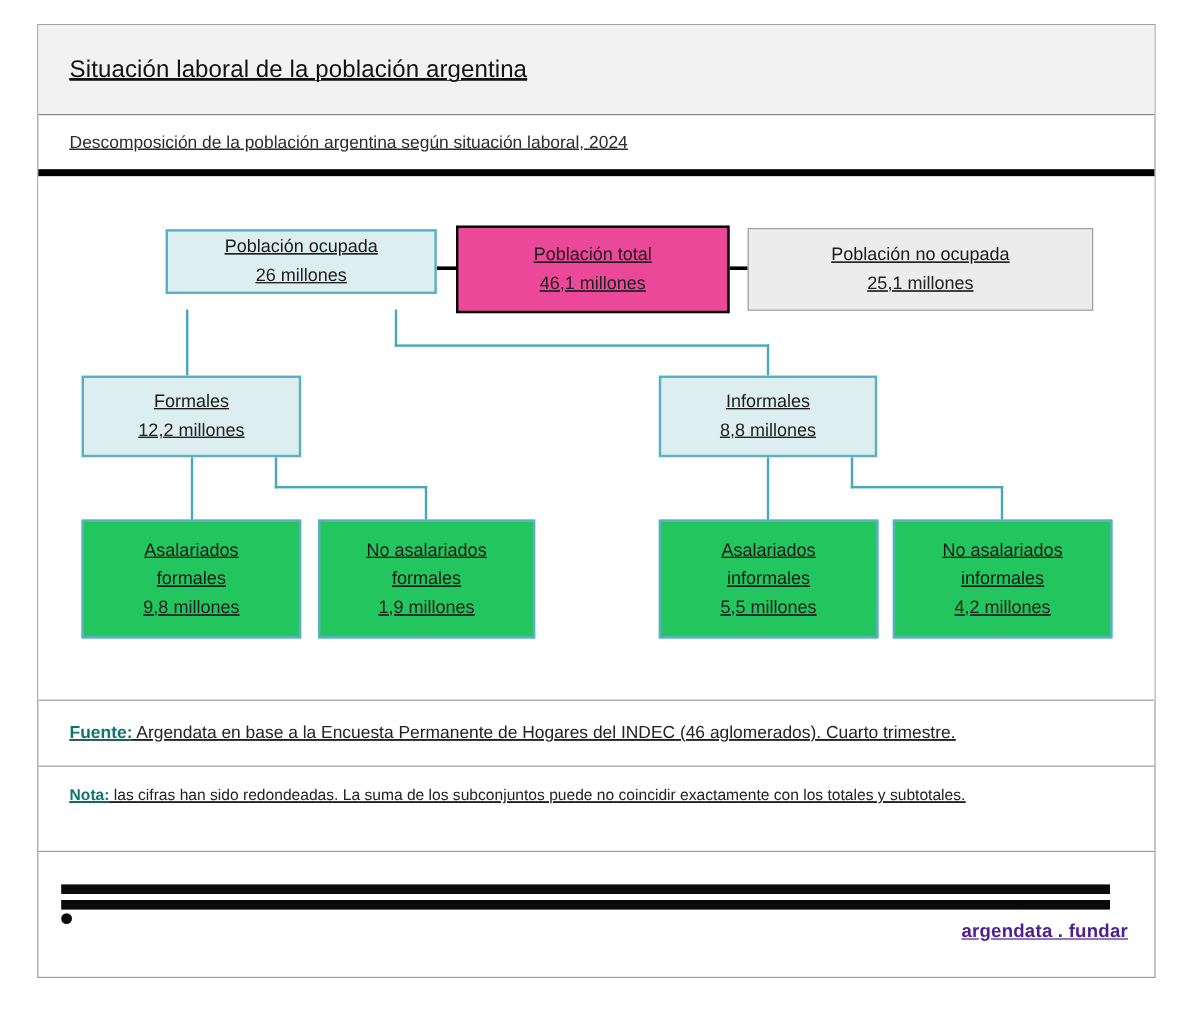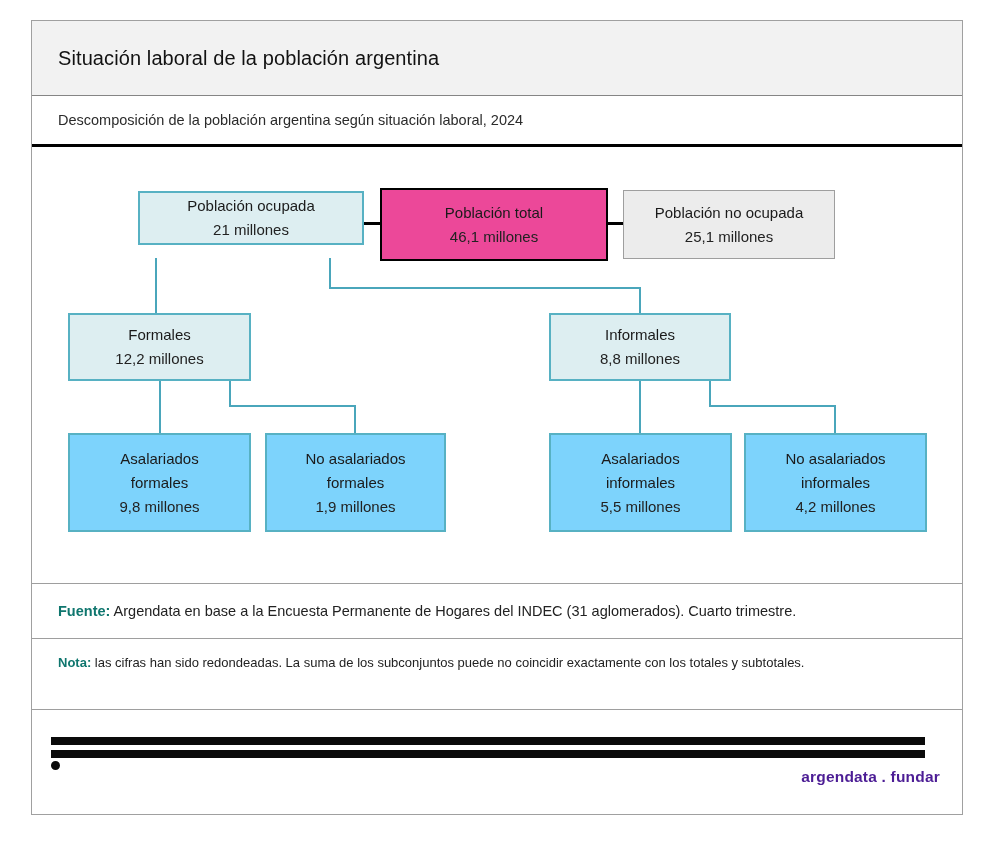--- a/index.html
+++ b/index.html
@@ -1,15 +1,15 @@
 <!DOCTYPE html>
 <html><head>
 <meta charset="utf-8">
 <style>
-  * { margin: 0; padding: 0; box-sizing: border-box; }
+  * { margin: 0; padding: 0; box-sizing: border-box; text-decoration: underline; }
   html, body { background: #ffffff; }
   body {
     width: 992px; height: 848px;
     font-family: "Liberation Sans", "DejaVu Sans", sans-serif;
     color: #1c1c1c;
     position: relative;
   }
   .frame {
     position: absolute; left: 31px; top: 20px;
     width: 932px; height: 795px;
@@ -22,21 +22,21 @@
     background: #f2f2f2;
     border-bottom: 1px solid #858585;
     display: flex; align-items: center;
     padding-left: 26px;
   }
   .band-title h1 {
     font-size: 20px; font-weight: 500; letter-spacing: 0.1px; color: #121212;
   }
   .band-subtitle {
     height: 51px; flex: 0 0 51px;
-    border-bottom: 3px solid #000000;
+    border-bottom: 6px solid #000000;
     display: flex; align-items: center;
     padding-left: 26px;
     font-size: 14.5px; color: #2b2b2b;
   }
   .diagram {
     height: 437px; flex: 0 0 437px;
     border-bottom: 1px solid #9e9e9e;
     position: relative;
     background: #ffffff;
   }
@@ -44,21 +44,21 @@
     position: absolute;
     display: flex; flex-direction: column;
     align-items: center; justify-content: center;
     text-align: center;
     font-size: 15px; line-height: 24px;
     background: #ffffff;
   }
   .node .node-name  { font-weight: 500; color: #1a1a1a; white-space: pre-line; }
   .node .node-value { font-weight: 400; color: #222222; }
   .node.teal-fill  { background: #ddeef1; border: 2px solid #57b1c3; }
-  .node.teal-line  { background: #7dd3fc; border: 2px solid #57b1c3; }
+  .node.teal-line  { background: #22c55e; border: 2px solid #57b1c3; }
   .node.black-line { background: #ec4899; border: 2.5px solid #000000; }
   .node.gray-fill  { background: #ececec; border: 1.5px solid #9e9e9e; }
   .conn  { position: absolute; background: #4aa6bb; }
   .connb { position: absolute; background: #000000; }
   .band-fuente {
     height: 55px; flex: 0 0 55px;
     border-bottom: 1px solid #9e9e9e;
     display: flex; align-items: center;
     padding-left: 26px; padding-right: 30px;
     font-size: 14.5px; color: #222222;
@@ -116,27 +116,27 @@
     <div class="conn" style="left:197px; top:258px; width:127px; height:2px;"></div>
     <div class="conn" style="left:322px; top:258px; width:2px; height:28px;"></div>
 
     <div class="conn" style="left:607px; top:234px; width:2px; height:52px;"></div>
     <div class="conn" style="left:677px; top:234px; width:2px; height:26px;"></div>
     <div class="conn" style="left:677px; top:258px; width:127px; height:2px;"></div>
     <div class="conn" style="left:802px; top:258px; width:2px; height:28px;"></div>
 
     <div class="node teal-fill" style="left:106px; top:44px; width:226px; height:54px;">
       <div class="node-name">Población ocupada</div>
-      <div class="node-value">21 millones</div>
+      <div class="node-value">26 millones</div>
     </div>
     <div class="node black-line" style="left:348px; top:41px; width:228px; height:73px;">
       <div class="node-name">Población total</div>
       <div class="node-value">46,1 millones</div>
     </div>
-    <div class="node gray-fill" style="left:591px; top:43px; width:212px; height:69px;">
+    <div class="node gray-fill" style="left:591px; top:43px; width:288px; height:69px;">
       <div class="node-name">Población no ocupada</div>
       <div class="node-value">25,1 millones</div>
     </div>
 
     <div class="node teal-fill" style="left:36px; top:166px; width:183px; height:68px;">
       <div class="node-name">Formales</div>
       <div class="node-value">12,2 millones</div>
     </div>
     <div class="node teal-fill" style="left:517px; top:166px; width:182px; height:68px;">
       <div class="node-name">Informales</div>
@@ -160,21 +160,21 @@
     </div>
     <div class="node teal-line" style="left:712px; top:286px; width:183px; height:99px;">
       <div class="node-name">No asalariados
 informales</div>
       <div class="node-value">4,2 millones</div>
     </div>
 
   </div>
 
   <div class="band-fuente">
-    <span><span class="bold-label">Fuente:</span><span> Argendata en base a la Encuesta Permanente de Hogares del INDEC (31 aglomerados). Cuarto trimestre.</span></span>
+    <span><span class="bold-label">Fuente:</span><span> Argendata en base a la Encuesta Permanente de Hogares del INDEC (46 aglomerados). Cuarto trimestre.</span></span>
   </div>
 
   <div class="band-nota">
     <span><span class="bold-label">Nota:</span><span> las cifras han sido redondeadas. La suma de los subconjuntos puede no coincidir exactamente con los totales y subtotales.</span></span>
   </div>
 
   <div class="band-brand">
     <div class="brand-bar bar1"></div>
     <div class="brand-bar bar2"></div>
     <div class="brand-dot"></div>

